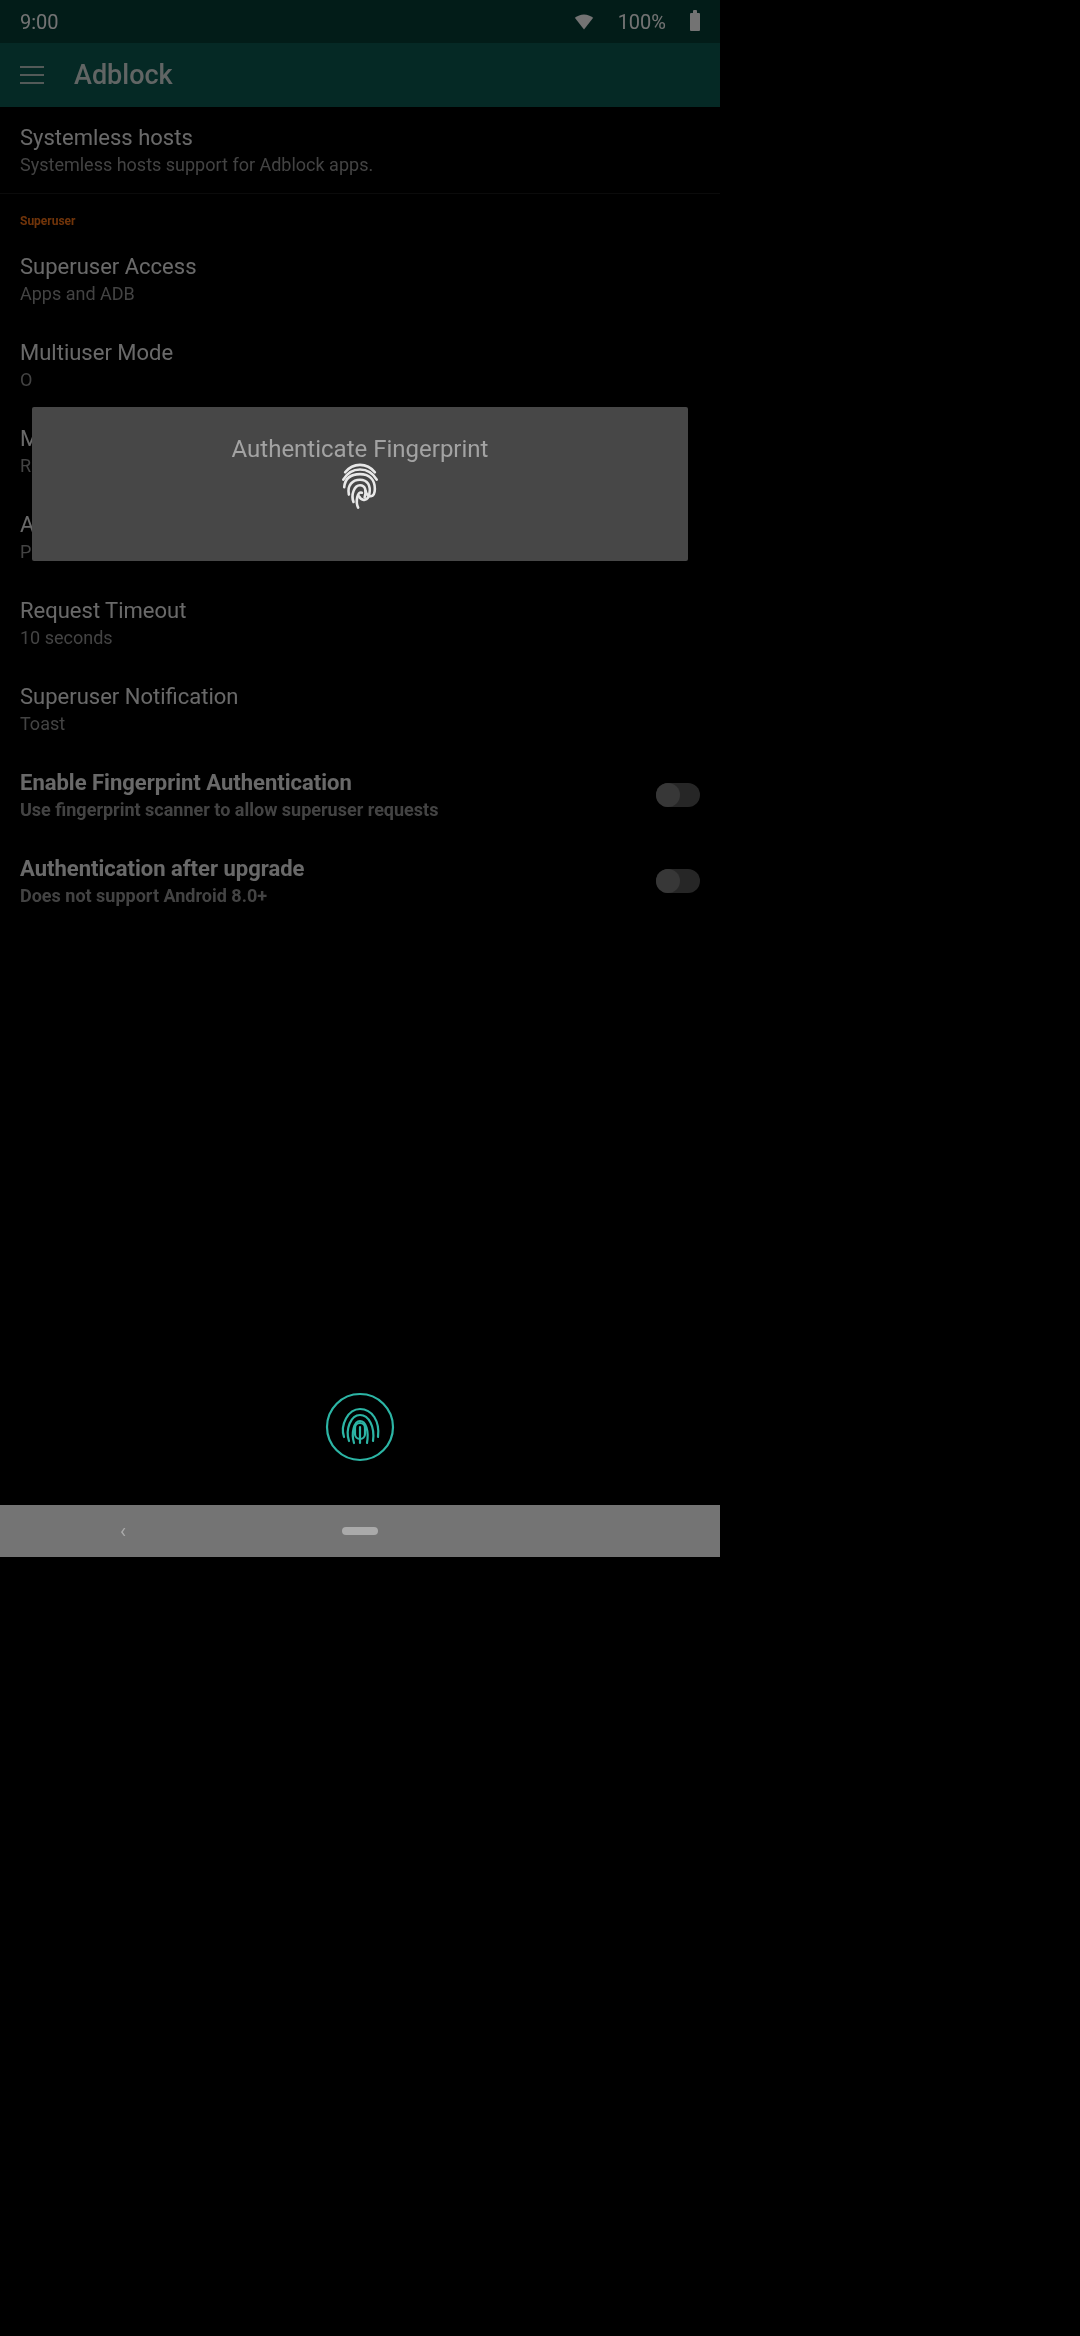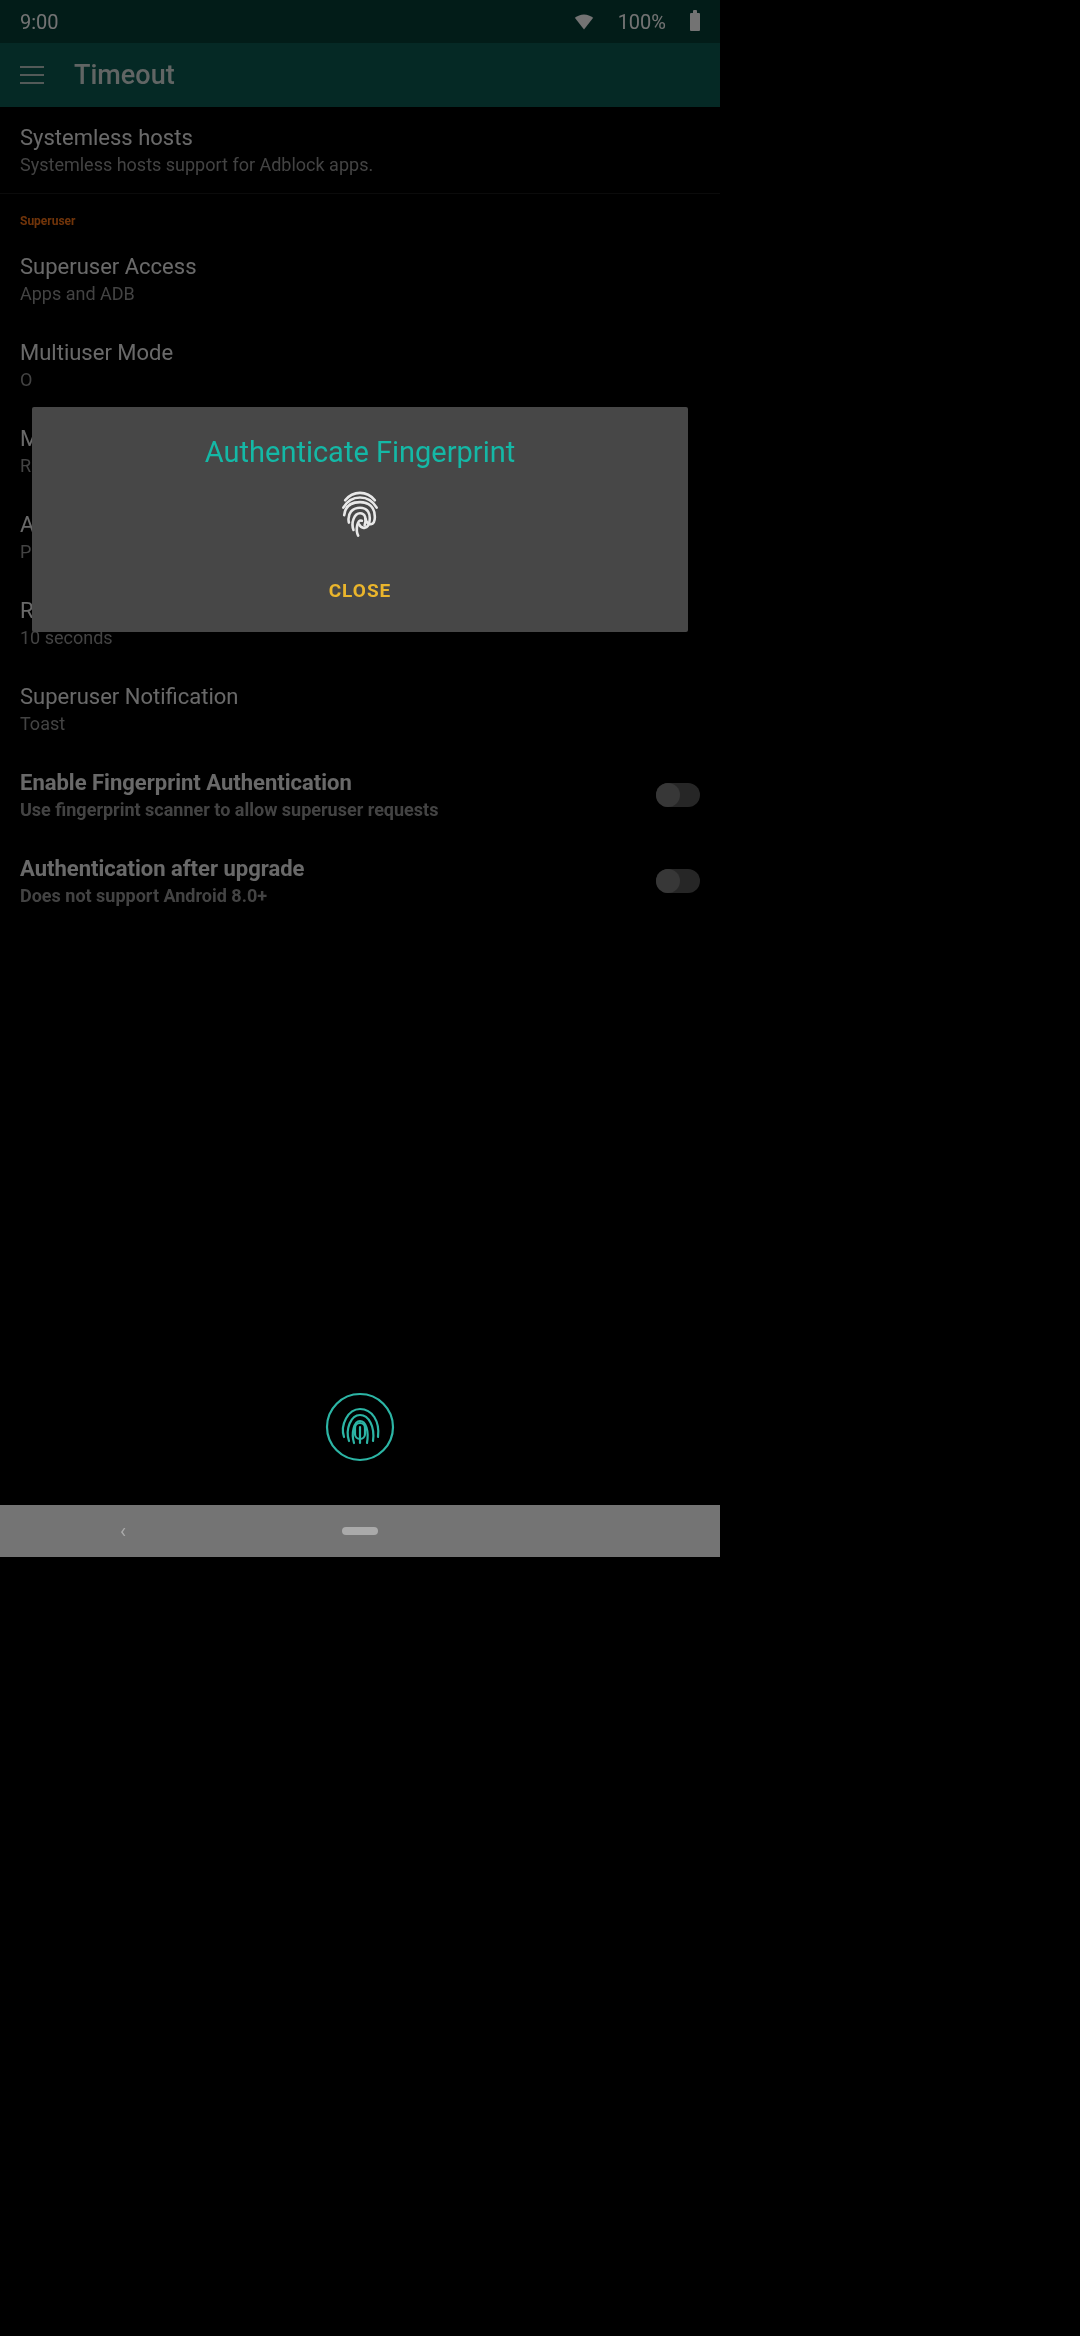--- a/index.html
+++ b/index.html
@@ -118,23 +118,22 @@
       left: 32px;
       right: 32px;
       top: 407px;
       background: #474747;
       border-radius: 2px;
       z-index: 10;
       padding: 28px 20px 20px 20px;
       text-align: center;
     }
     .dialog-title {
-      font-size: 29px;
-      color: #14b8a6;
-      margin-bottom: 22px;
+      font-size: 24px;
+      color: #a3a3a3;
     }
     .fingerprint-glyph {
       display: inline-block;
       margin-bottom: 22px;
     }
     .dialog-close {
       font-size: 19px;
       font-weight: 700;
       color: #eab52c;
       letter-spacing: 1px;
@@ -185,21 +184,21 @@
     <div class="battery-icon"></div>
   </div>
 </div>
 
 <div class="app-bar">
   <div class="hamburger">
     <span></span>
       <span></span>
       <span></span>
   </div>
-  <div class="app-title">Timeout</div>
+  <div class="app-title">Adblock</div>
 </div>
 
 <div class="content">
   <div class="setting-item">
     <div class="setting-title">Systemless hosts</div>
     <div class="setting-subtitle">Systemless hosts support for Adblock apps.</div>
   </div>
   <div class="divider"></div>
 
   <div class="section-header">Superuser</div>
@@ -258,21 +257,20 @@
   <div class="fingerprint-glyph">
     <svg width="46" height="52" viewBox="0 0 24 28" fill="none" stroke="#e8e8e8" stroke-width="1.4" stroke-linecap="round">
       <path d="M4 5 C6 2.5 9 1 12 1 C15 1 18 2.5 20 5"></path>
       <path d="M3 9 C5 5.5 8.5 3.5 12 3.5 C15.5 3.5 19 5.5 21 9"></path>
       <path d="M3.5 13 C4 8 7.5 6 12 6 C16.5 6 20 8.5 20 14 C20 19 16 19 15 15"></path>
       <path d="M6 17 C5 12 8 9 12 9 C16 9 18 12 17 17 C16.5 20 13 21 11.5 18"></path>
       <path d="M8.5 21 C7 17 9 12 12 12 C15 12 15.5 15 14.5 18.5"></path>
       <path d="M11 24 C9.5 21 10.5 15 13 16"></path>
     </svg>
   </div>
-  <div class="dialog-close">CLOSE</div>
 </div>
 
 <div class="bottom-fingerprint">
   <svg width="72" height="72" viewBox="0 0 72 72" fill="none" stroke="#2cb5a5" stroke-width="2.2" stroke-linecap="round">
     <circle cx="36" cy="36" r="33"></circle>
     <path d="M20 46 C16 34 24 18 36 18 C48 18 56 30 54 46"></path>
     <path d="M25 50 C21 38 27 24 36 24 C45 24 51 36 49 50"></path>
     <path d="M30 52 C27 42 30 30 36 30 C42 30 45 40 43 52"></path>
     <path d="M36 36 L36 52"></path>
     <rect x="31" y="32" width="10" height="16" rx="5"></rect>

